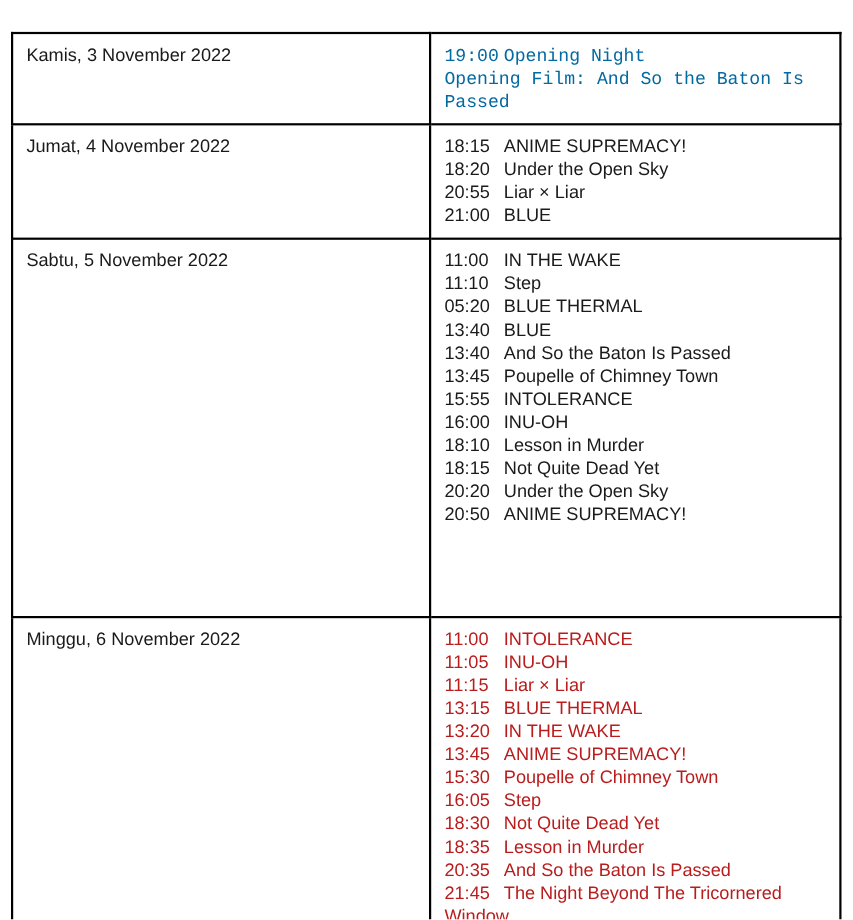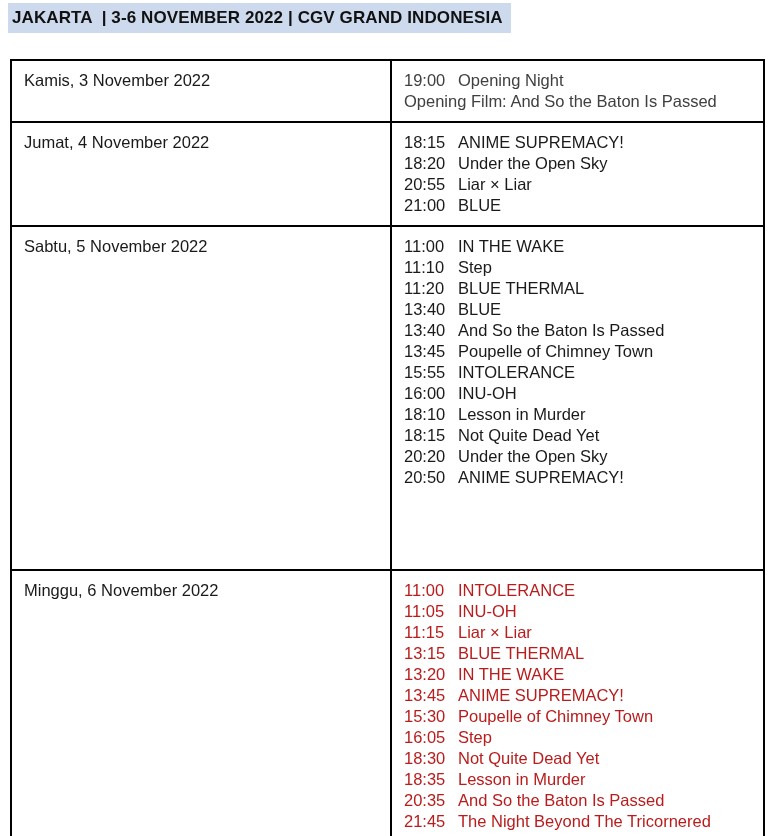--- a/index.html
+++ b/index.html
@@ -56,29 +56,28 @@
   .entry-line { margin: 0; }
   .time {
     display: inline-block;
     min-width: 54px;
   }
 </style>
 </head>
 <body>
 
 <div class="page">
-  <span class="page-title" style="background: rgb(205, 217, 236);">JAKARTA  | 3-6 NOVEMBER 2022 | CGV GRAND INDONESIA</span>
 
   <table class="schedule">
     <tbody>
   <tr class="row-1">
     <td class="date-cell" style="border-color: rgb(0, 0, 0); color: rgb(26, 26, 26);">
       <span>Kamis, 3 November 2022</span>
     </td>
-    <td class="times-cell" style="border-color: rgb(0, 0, 0); color: #404040;">
+    <td class="times-cell" style="border-color: rgb(0, 0, 0); color: #0369a1; font-family: Liberation Mono, monospace;">
             <div class="entry-line"><span class="time">19:00</span><span>Opening Night</span></div>
             <div class="entry-line"><span>Opening Film: And So the Baton Is Passed</span></div>
           </td>
   </tr>
 
   <tr class="row-2">
     <td class="date-cell" style="border-color: rgb(0, 0, 0); color: rgb(26, 26, 26); border-radius: 26px;">
       <span>Jumat, 4 November 2022</span>
     </td>
     <td class="times-cell" style="border-color: rgb(0, 0, 0); color: rgb(26, 26, 26); border-radius: 11px;">
@@ -89,21 +88,21 @@
           </td>
   </tr>
 
   <tr class="row-3">
     <td class="date-cell" style="border-color: rgb(0, 0, 0); color: rgb(26, 26, 26);">
       <span>Sabtu, 5 November 2022</span>
     </td>
     <td class="times-cell" style="border-color: rgb(0, 0, 0); color: rgb(26, 26, 26);">
             <div class="entry-line"><span class="time">11:00</span><span>IN THE WAKE</span></div>
             <div class="entry-line"><span class="time">11:10</span><span>Step</span></div>
-            <div class="entry-line"><span class="time">11:20</span><span>BLUE THERMAL</span></div>
+            <div class="entry-line"><span class="time">05:20</span><span>BLUE THERMAL</span></div>
             <div class="entry-line"><span class="time">13:40</span><span>BLUE</span></div>
             <div class="entry-line"><span class="time">13:40</span><span>And So the Baton Is Passed</span></div>
             <div class="entry-line"><span class="time">13:45</span><span>Poupelle of Chimney Town</span></div>
             <div class="entry-line"><span class="time">15:55</span><span>INTOLERANCE</span></div>
             <div class="entry-line"><span class="time">16:00</span><span>INU-OH</span></div>
             <div class="entry-line"><span class="time">18:10</span><span>Lesson in Murder</span></div>
             <div class="entry-line"><span class="time">18:15</span><span>Not Quite Dead Yet</span></div>
             <div class="entry-line"><span class="time">20:20</span><span>Under the Open Sky</span></div>
             <div class="entry-line"><span class="time">20:50</span><span>ANIME SUPREMACY!</span></div>
           </td>

